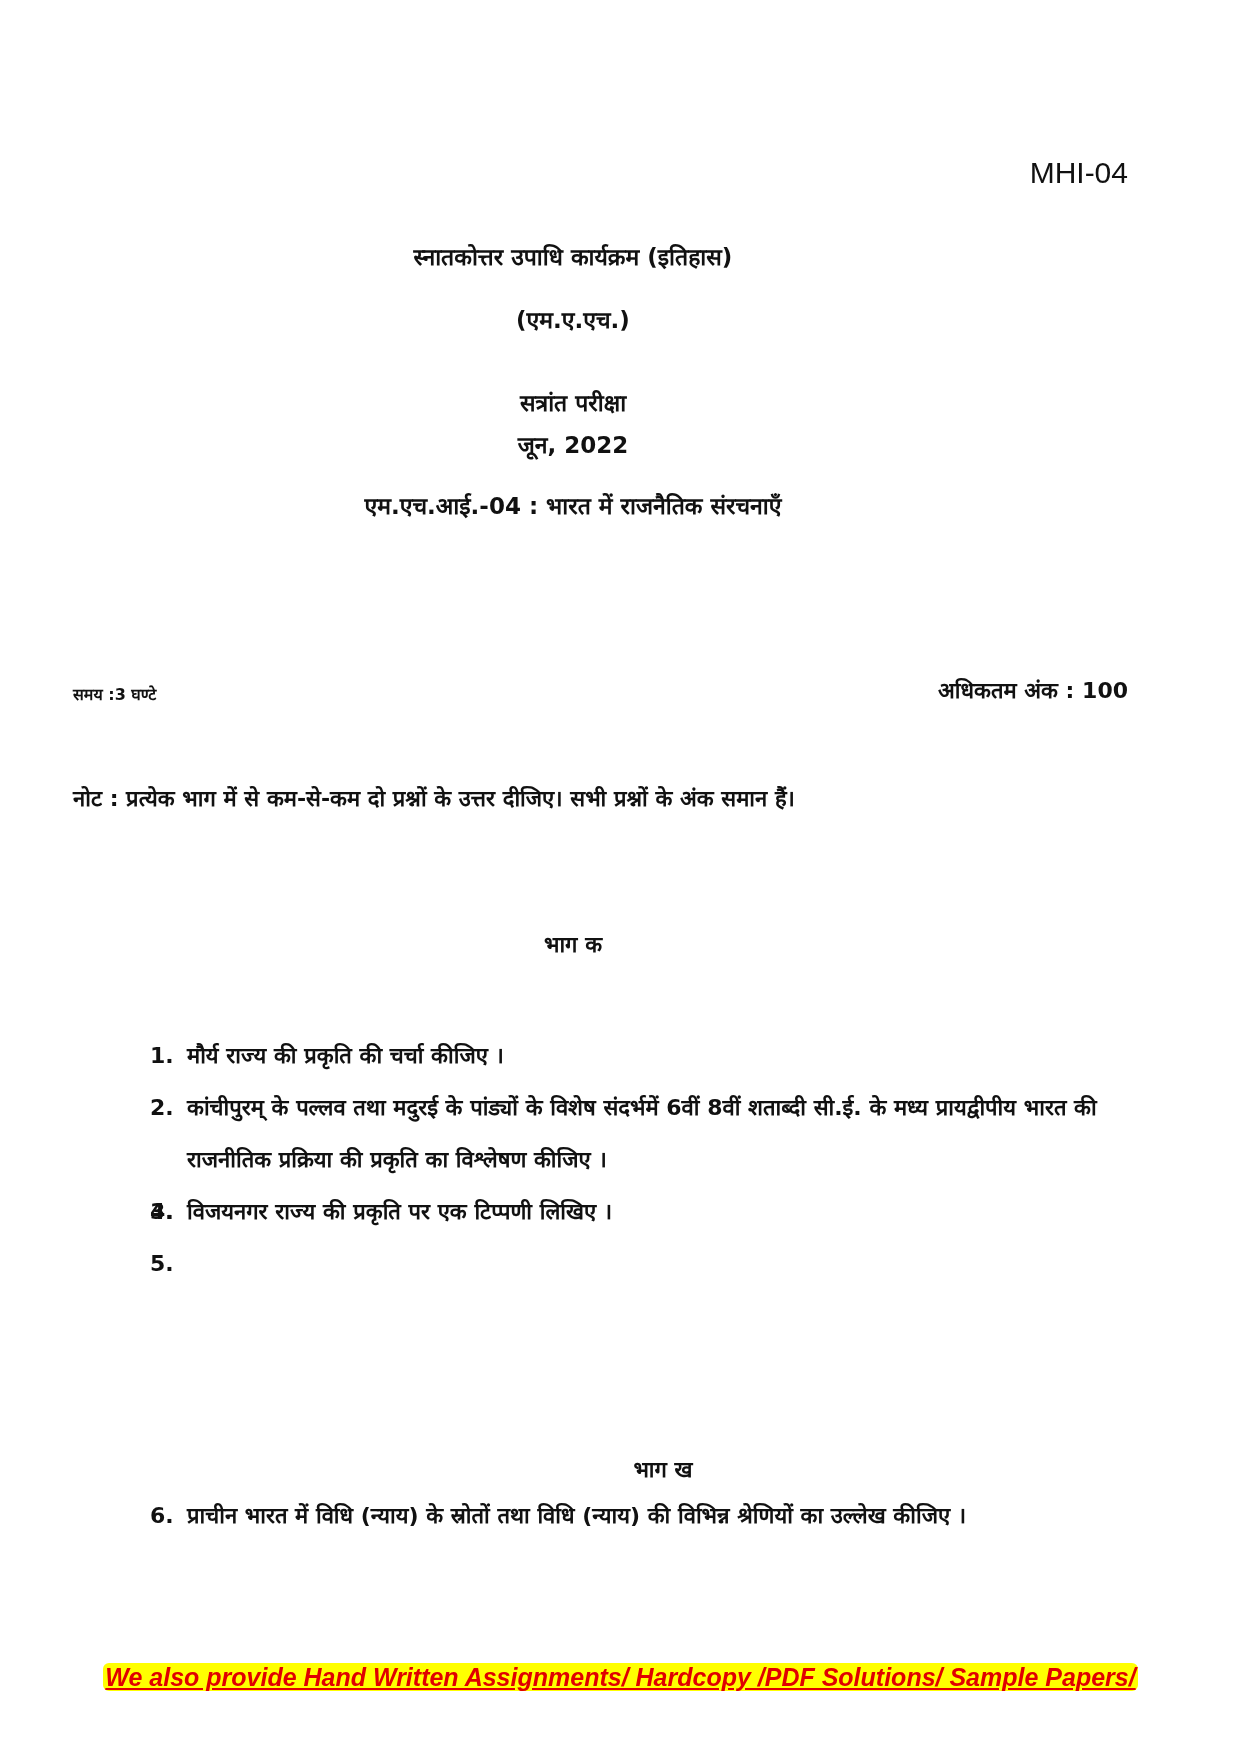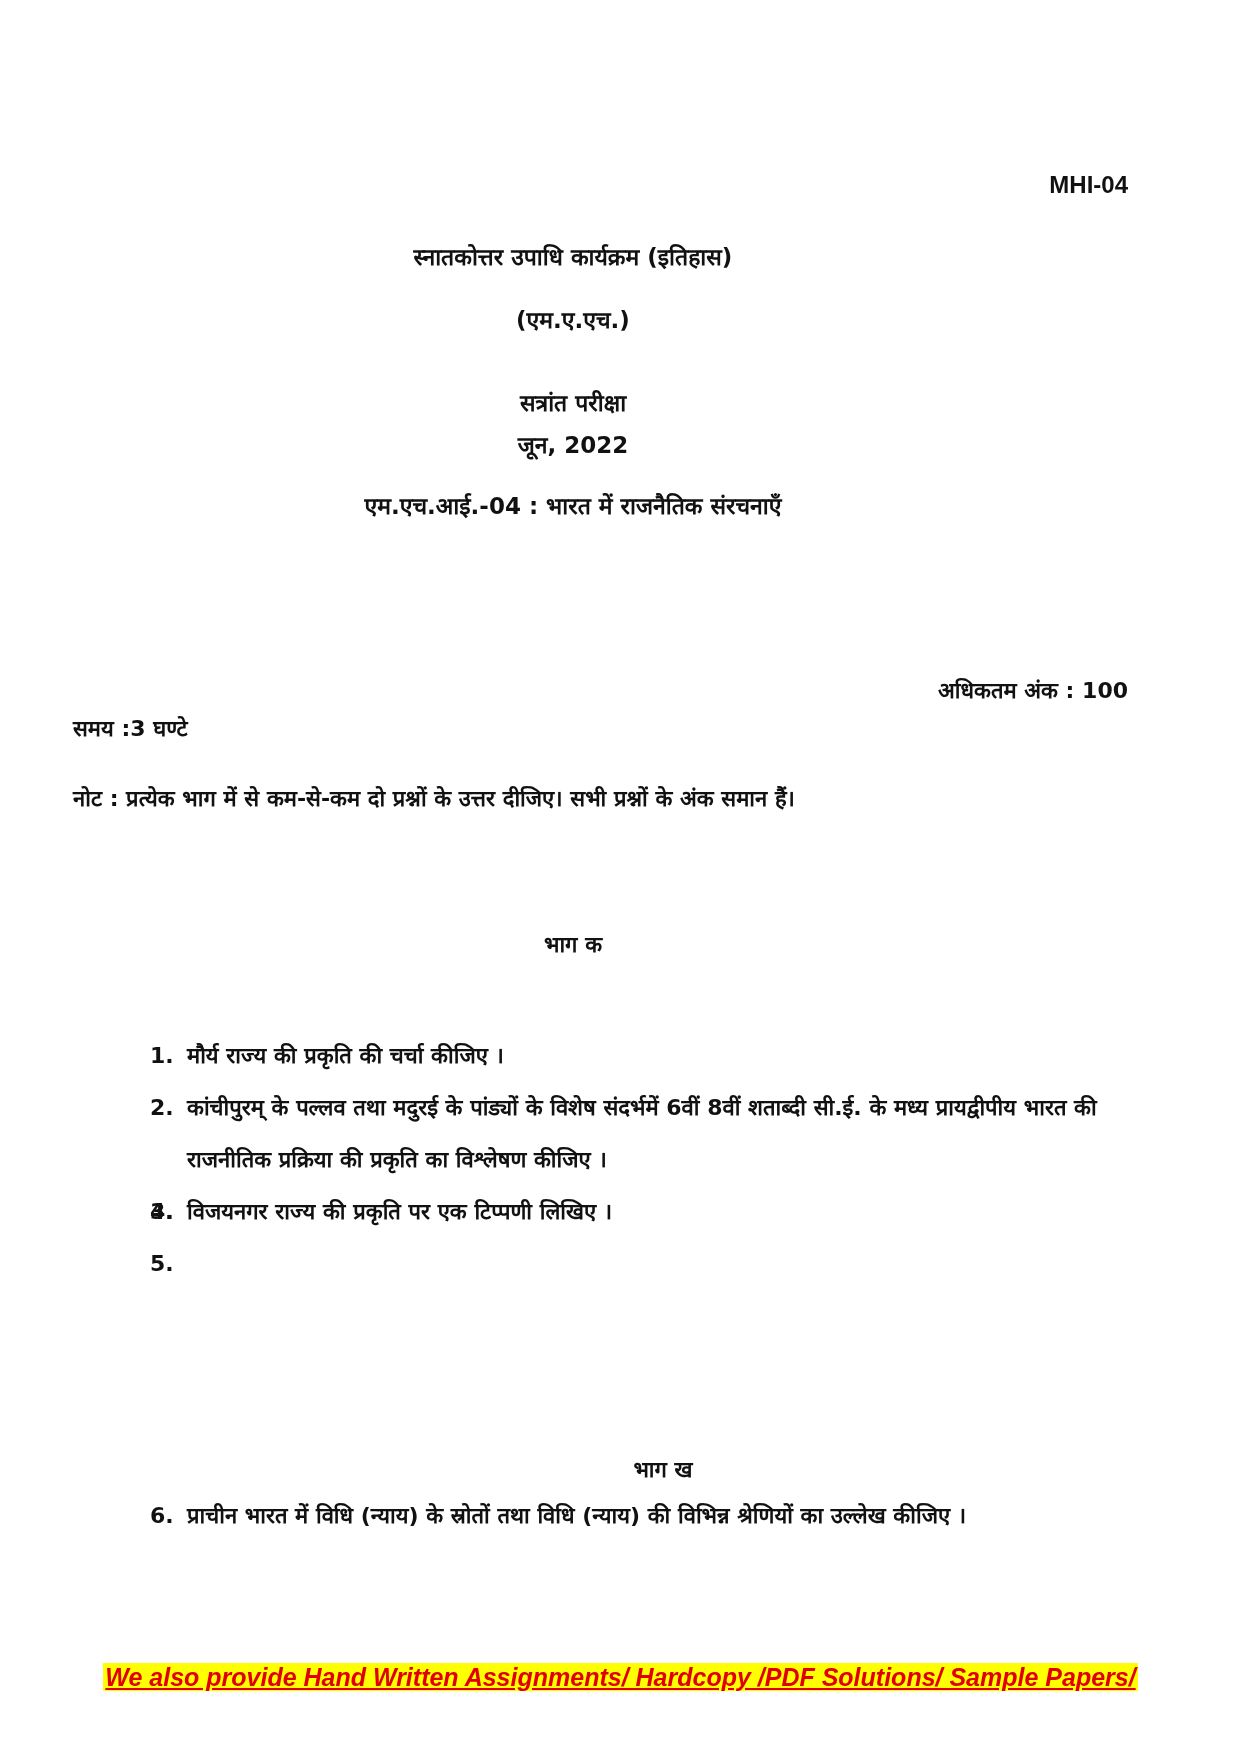--- a/index.html
+++ b/index.html
@@ -1,36 +1,36 @@
 <!DOCTYPE html>
 <html><head>
   <meta charset="utf-8">
   <style>
     html, body { margin: 0; padding: 0; background: #ffffff; }
     body {
       width: 1241px; height: 1754px; position: relative; overflow: hidden;
       font-family: "DejaVu Sans", sans-serif; color: #111111; font-weight: bold;
     }
     .abs { position: absolute; white-space: nowrap; }
-    .code { right: 113px; top: 156px; font-family: "Liberation Sans", sans-serif; font-size: 24px; font-weight: bold; margin-top: 15px; }
+    .code { right: 113px; top: 156px; font-family: "Liberation Sans", sans-serif; font-size: 30px; font-weight: normal; }
     .center { left: 0; width: 1146px; text-align: center; font-size: 23px; }
-    .meta-left { left: 73px; top: 712px; font-size: 22px; }
+    .meta-left { left: 73px; top: 683px; font-size: 16px; }
     .meta-right { right: 113px; top: 674px; font-size: 22px; }
     .note { left: 73px; top: 778px; width: 1000px; font-size: 22px; line-height: 42px; white-space: normal; }
     .section-head { font-size: 22px; text-align: center; margin-top: 8px; }
     .qlist { position: absolute; left: 150px; width: 980px; font-size: 22px; }
     .q { position: relative; padding-left: 37px; line-height: 52px; }
     .q .num { position: absolute; left: 0; top: 0; }
     .footer {
       position: absolute; left: 0; width: 1241px; text-align: center;
       font-family: "Liberation Sans", sans-serif; font-style: italic; font-weight: bold;
       font-size: 25px; line-height: 34px;
     }
     .footer span {
-      background: #ffff00; color: #e00000; text-decoration: underline; padding: 0 2px;
+      background: #ffff00; color: #e00000; text-decoration: underline; padding: 0 2px; border-radius: 6px;
     }
   </style>
 </head>
 <body>
 
 <div class="abs code">MHI-04</div>
 
 <div class="abs center" style="top:240px;">स्नातकोत्तर उपाधि कार्यक्रम (इतिहास)</div>
 <div class="abs center" style="top:303px;">(एम.ए.एच.)</div>
 <div class="abs center" style="top:366px;margin-top:20px;">सत्रांत परीक्षा</div>

